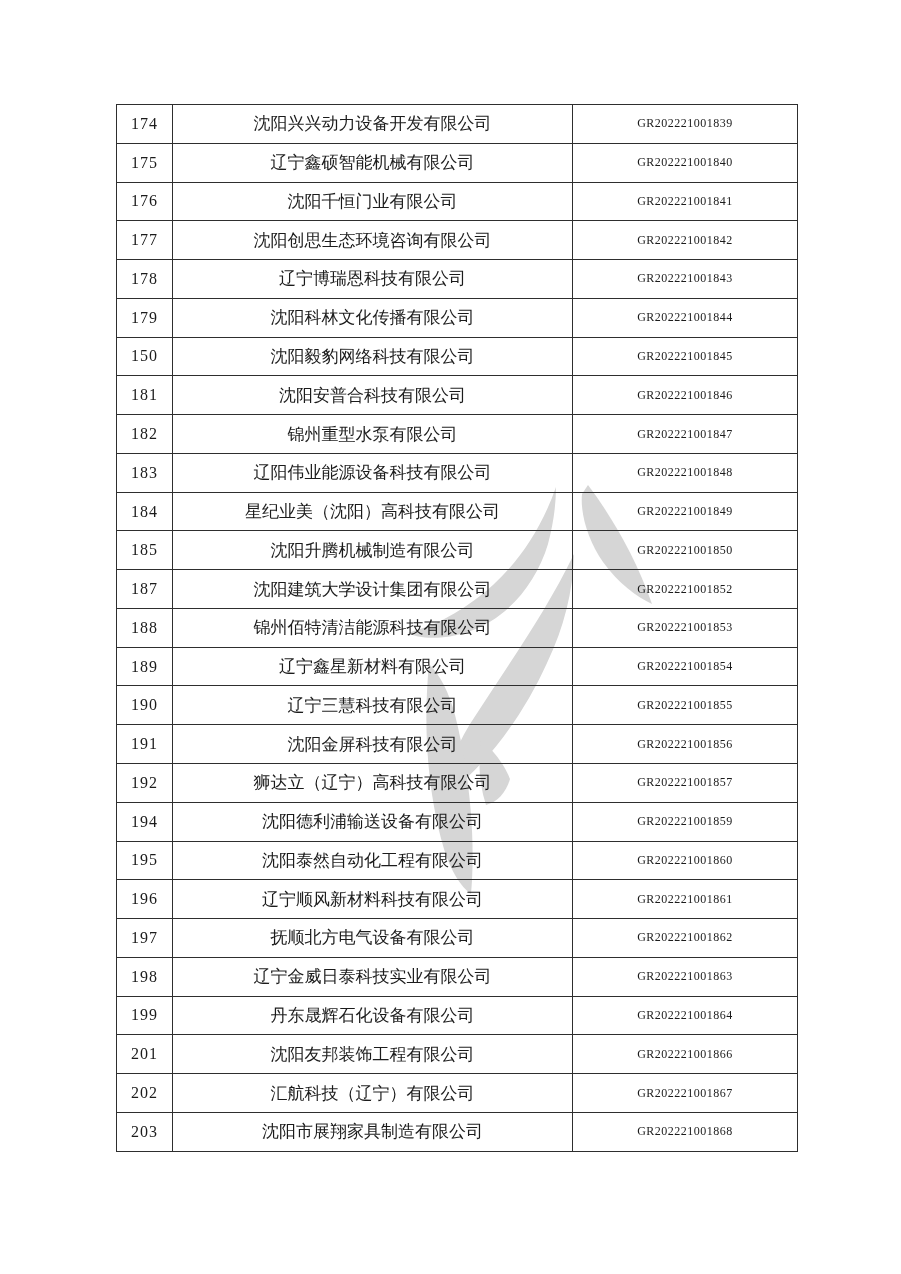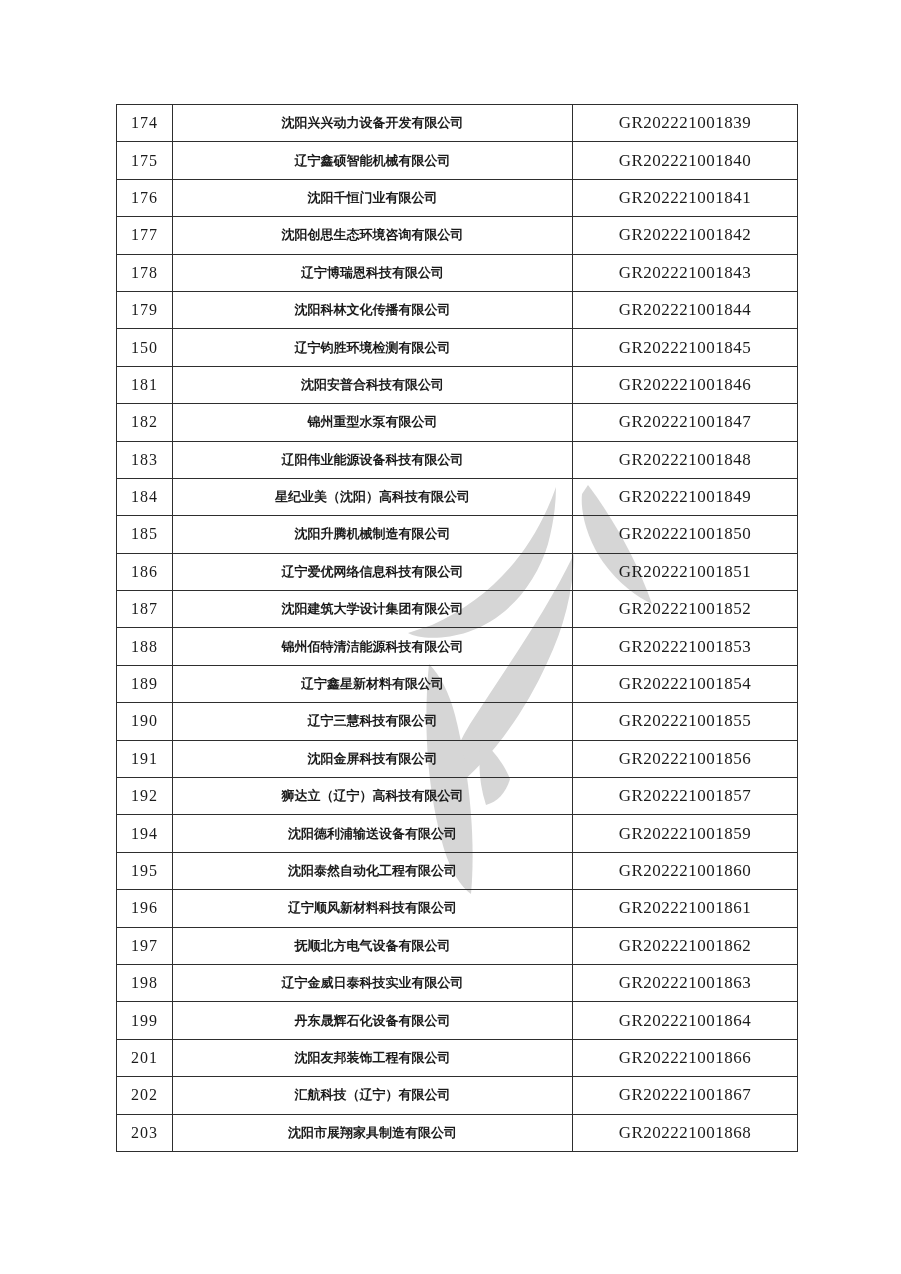--- a/index.html
+++ b/index.html
@@ -26,22 +26,22 @@
     border:1.5px solid #2e2e2e;
     text-align:center;
     vertical-align:middle;
     padding:0 2px;
     color:#1b1b1b;
     background:transparent;
     overflow:hidden;
     white-space:nowrap;
   }
   td.row-number{width:51px;font-size:16px;letter-spacing:1px;}
-  td.company-name{width:395px;font-size:13px;font-weight:bold;}
-  td.certificate-code{width:220px;font-size:17px;letter-spacing:0.5px;}
+  td.company-name{width:395px;font-size:17px;}
+  td.certificate-code{width:220px;font-size:12px;letter-spacing:0.5px;}
 </style>
 </head>
 <body>
 
 <div class="page">
 
   <svg class="watermark" viewBox="0 0 901 1274" xmlns="http://www.w3.org/2000/svg" aria-hidden="true">
     <g fill="#d6d6d6">
 
       <path d="M556 487
@@ -102,21 +102,21 @@
           <td class="company-name">辽宁博瑞恩科技有限公司</td>
           <td class="certificate-code">GR202221001843</td>
         </tr>
         <tr>
           <td class="row-number">179</td>
           <td class="company-name">沈阳科林文化传播有限公司</td>
           <td class="certificate-code">GR202221001844</td>
         </tr>
         <tr>
           <td class="row-number">150</td>
-          <td class="company-name">辽宁钧胜环境检测有限公司</td>
+          <td class="company-name">沈阳毅豹网络科技有限公司</td>
           <td class="certificate-code">GR202221001845</td>
         </tr>
         <tr>
           <td class="row-number">181</td>
           <td class="company-name">沈阳安普合科技有限公司</td>
           <td class="certificate-code">GR202221001846</td>
         </tr>
         <tr>
           <td class="row-number">182</td>
           <td class="company-name">锦州重型水泵有限公司</td>
@@ -131,25 +131,20 @@
           <td class="row-number">184</td>
           <td class="company-name">星纪业美（沈阳）高科技有限公司</td>
           <td class="certificate-code">GR202221001849</td>
         </tr>
         <tr>
           <td class="row-number">185</td>
           <td class="company-name">沈阳升腾机械制造有限公司</td>
           <td class="certificate-code">GR202221001850</td>
         </tr>
         <tr>
-          <td class="row-number">186</td>
-          <td class="company-name">辽宁爱优网络信息科技有限公司</td>
-          <td class="certificate-code">GR202221001851</td>
-        </tr>
-        <tr>
           <td class="row-number">187</td>
           <td class="company-name">沈阳建筑大学设计集团有限公司</td>
           <td class="certificate-code">GR202221001852</td>
         </tr>
         <tr>
           <td class="row-number">188</td>
           <td class="company-name">锦州佰特清洁能源科技有限公司</td>
           <td class="certificate-code">GR202221001853</td>
         </tr>
         <tr>

